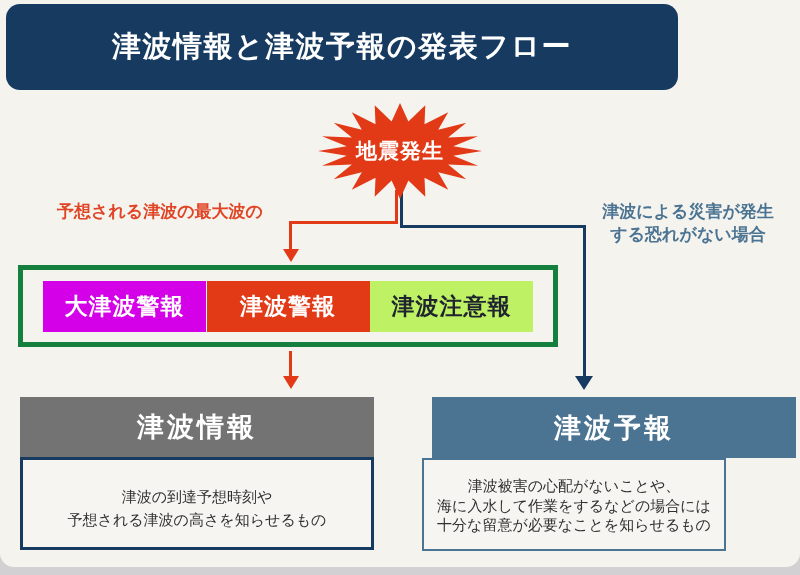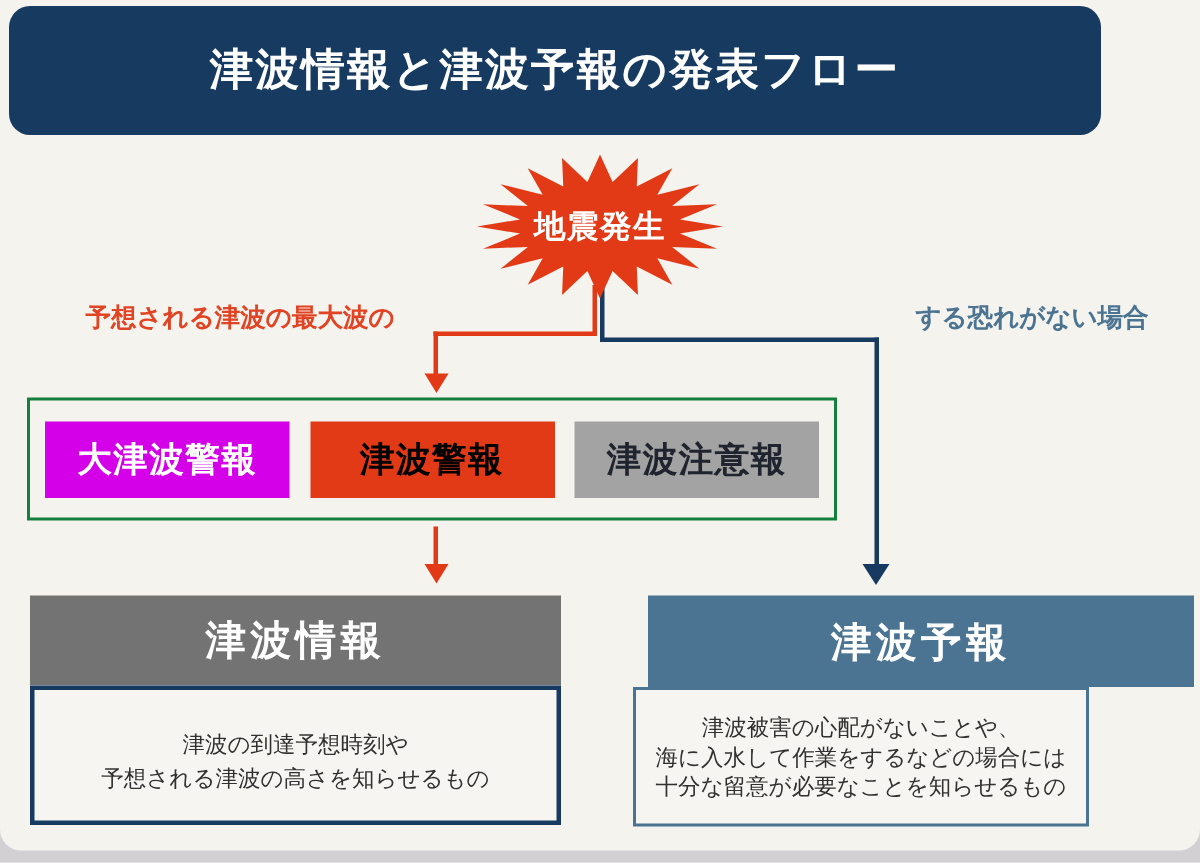--- a/index.html
+++ b/index.html
@@ -8,21 +8,21 @@
     background:#d2d0d3;
     font-family:"Liberation Sans",sans-serif;
   }
   .card{
     position:absolute;left:0;top:0;width:800px;height:567px;
     background:#f5f3ee;border-radius:0 0 14px 14px;
   }
   .abs{position:absolute;}
   
   .header{
-    left:6px;top:4px;width:728px;height:86px;background:#163a60;
+    left:6px;top:4px;width:672px;height:86px;background:#163a60;
     border-radius:14px;display:flex;align-items:center;justify-content:center;
   }
   .header .title{
     color:#ffffff;font-size:29px;font-weight:bold;letter-spacing:1.5px;
   }
   
   .line{background:#e23a16;}
   .line.navy{background:#163a60;}
   .arrowhead{
     width:0;height:0;border-left:8px solid transparent;border-right:8px solid transparent;
@@ -37,23 +37,23 @@
     color:#fff;font-size:21px;font-weight:bold;letter-spacing:1px;
   }
   
   .cond{
     font-size:17px;font-weight:bold;text-align:center;line-height:23px;
   }
   .cond.red{color:#e04424;left:35px;top:200px;width:250px;}
   .cond.blue{color:#4b7392;left:597px;top:200px;width:182px;}
   
   .warn-box{
-    left:18px;top:265px;width:540px;height:82px;border:2px solid #15803d;
+    left:18px;top:265px;width:540px;height:82px;border:5px solid #15803d;
     box-sizing:border-box;display:flex;align-items:center;justify-content:space-between;
-    padding:0 10px;
+    padding:0 20px;
   }
   .warn{
     width:163px;height:51px;display:flex;align-items:center;justify-content:center;
     font-size:23px;font-weight:bold;letter-spacing:1px;
   }
   
   .result-head{
     display:flex;align-items:center;justify-content:center;
     color:#fff;font-size:27px;font-weight:bold;letter-spacing:3px;
   }
@@ -96,27 +96,28 @@
 
 <svg class="abs burst-wrap" viewBox="0 0 164 98">
   <polygon id="star-poly" fill="#e23a16" points="82.0,1.0 90.4,19.4 107.3,3.3 106.5,22.3 130.2,10.2 120.2,27.8 148.3,20.8 130.1,35.4 160.0,34.2 135.3,44.3 164.0,49.0 135.3,53.7 160.0,63.8 130.1,62.6 148.3,77.2 120.2,70.2 130.2,87.8 106.5,75.7 107.3,94.7 90.4,78.6 82.0,97.0 73.6,78.6 56.7,94.7 57.5,75.7 33.8,87.8 43.8,70.2 15.7,77.2 33.9,62.6 4.0,63.8 28.7,53.7 0.0,49.0 28.7,44.3 4.0,34.2 33.9,35.4 15.7,20.8 43.8,27.8 33.8,10.2 57.5,22.3 56.7,3.3 73.6,19.4"></polygon>
 </svg>
 <div class="abs burst-label">地震発生</div>
 
 <div class="abs cond red">
   <div>予想される津波の最大波の</div>
 </div>
 <div class="abs cond blue">
+  <div>津波による災害が発生</div>
   <div>する恐れがない場合</div>
 </div>
 
 <div class="abs warn-box">
   <div class="warn" style="background-color: rgb(212, 0, 232); color: rgb(255, 255, 255);">大津波警報</div>
-  <div class="warn" style="background-color: rgb(226, 58, 22); color: #000000;">津波警報</div>
-  <div class="warn" style="background-color: #a3a3a3; color: rgb(32, 36, 46);">津波注意報</div>
+  <div class="warn" style="background-color: rgb(226, 58, 22); color: #ffffff;">津波警報</div>
+  <div class="warn" style="background-color: #bef264; color: rgb(32, 36, 46);">津波注意報</div>
 </div>
 
 <div class="abs result-head left">
   <span>津波情報</span>
 </div>
 <div class="abs result-body left">
   <div>津波の到達予想時刻や</div>
   <div>予想される津波の高さを知らせるもの</div>
 </div>
 

